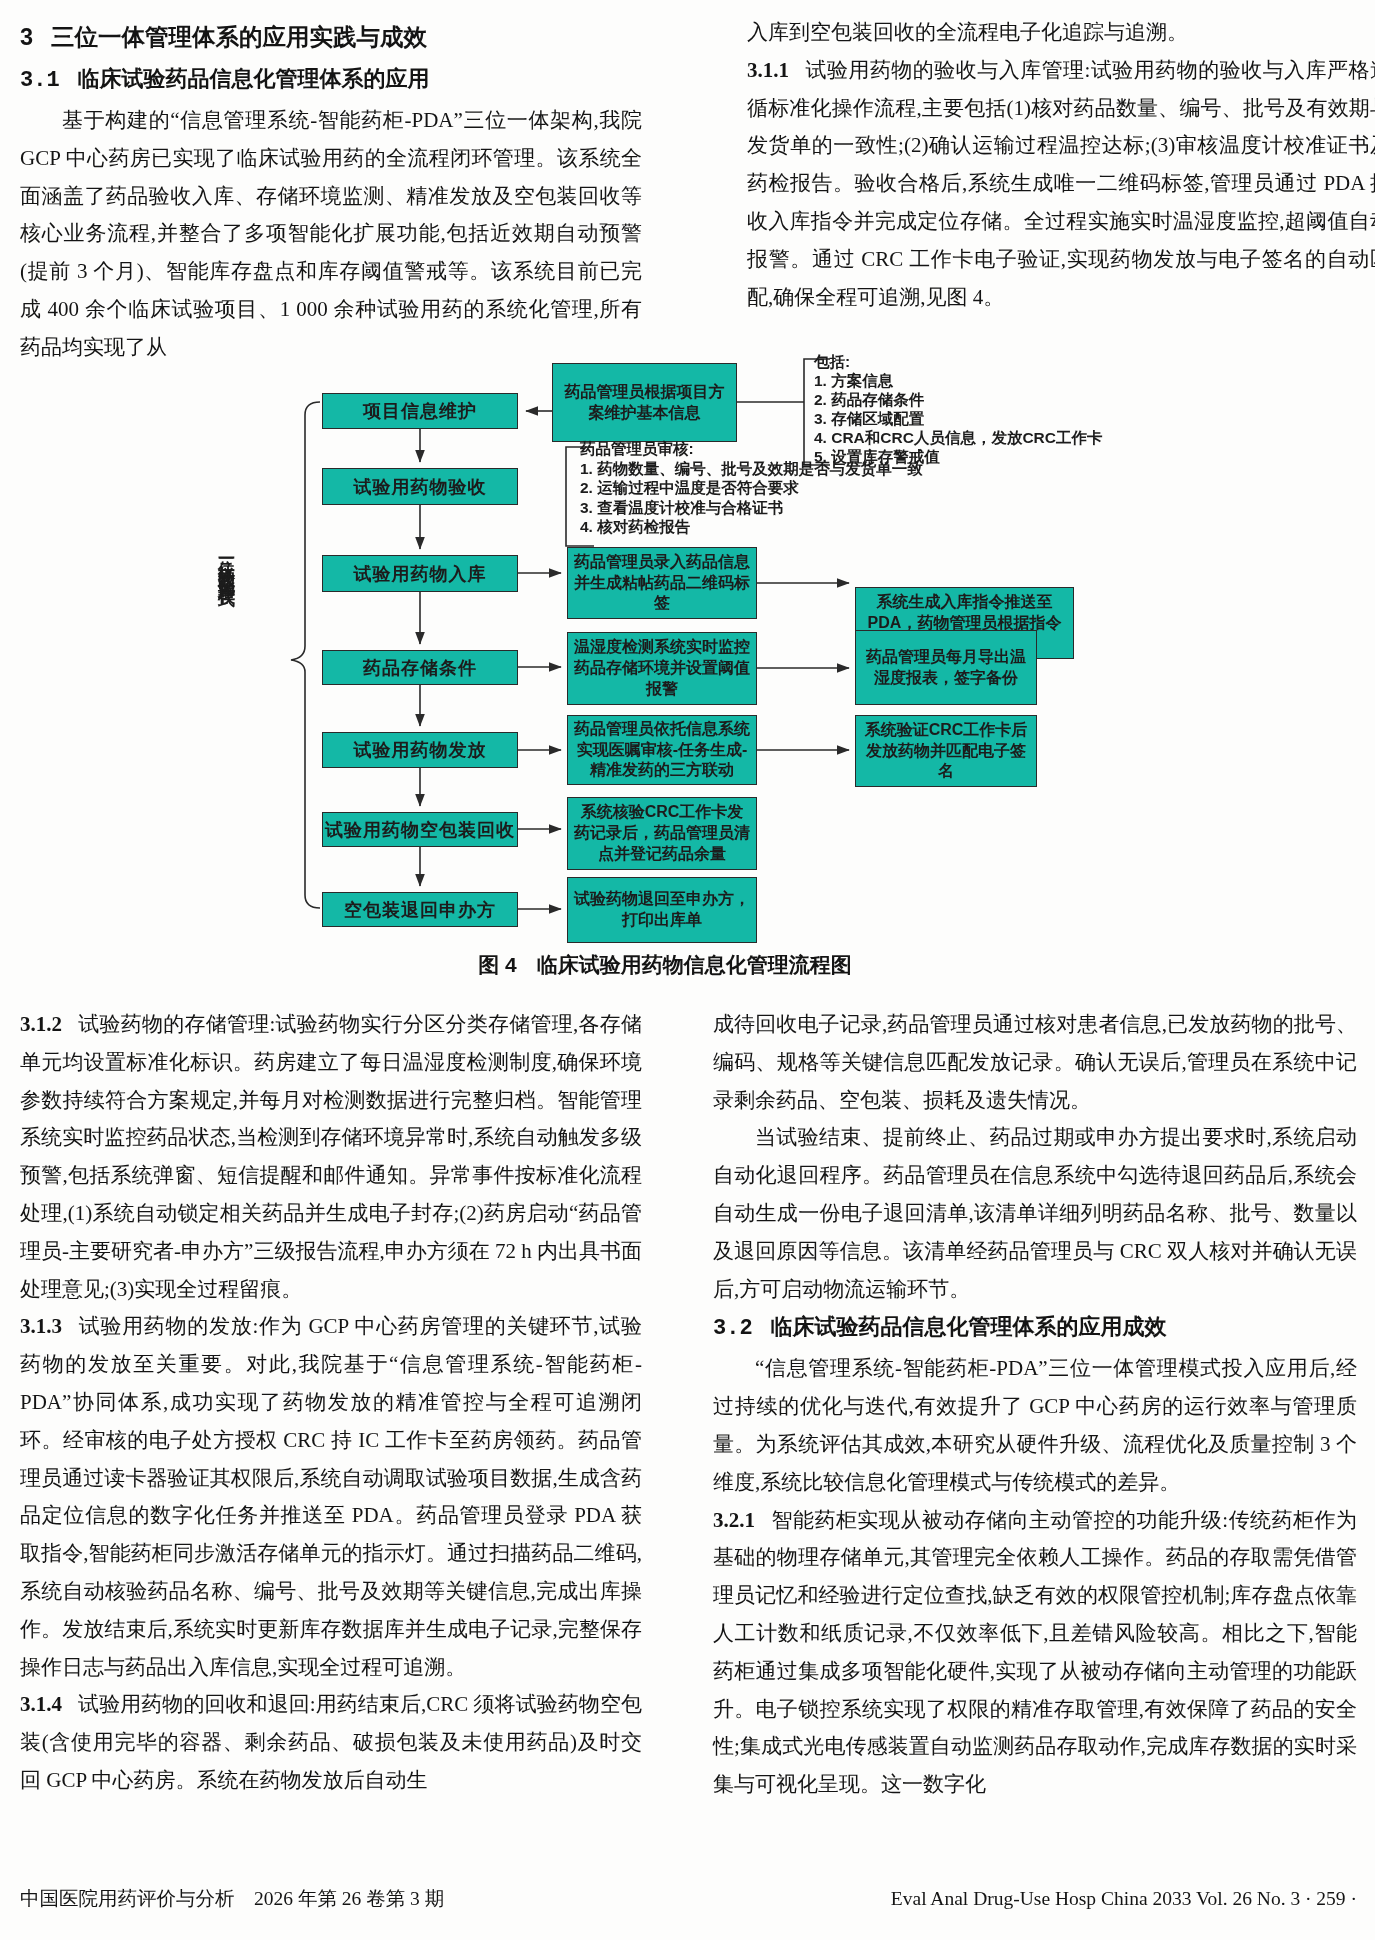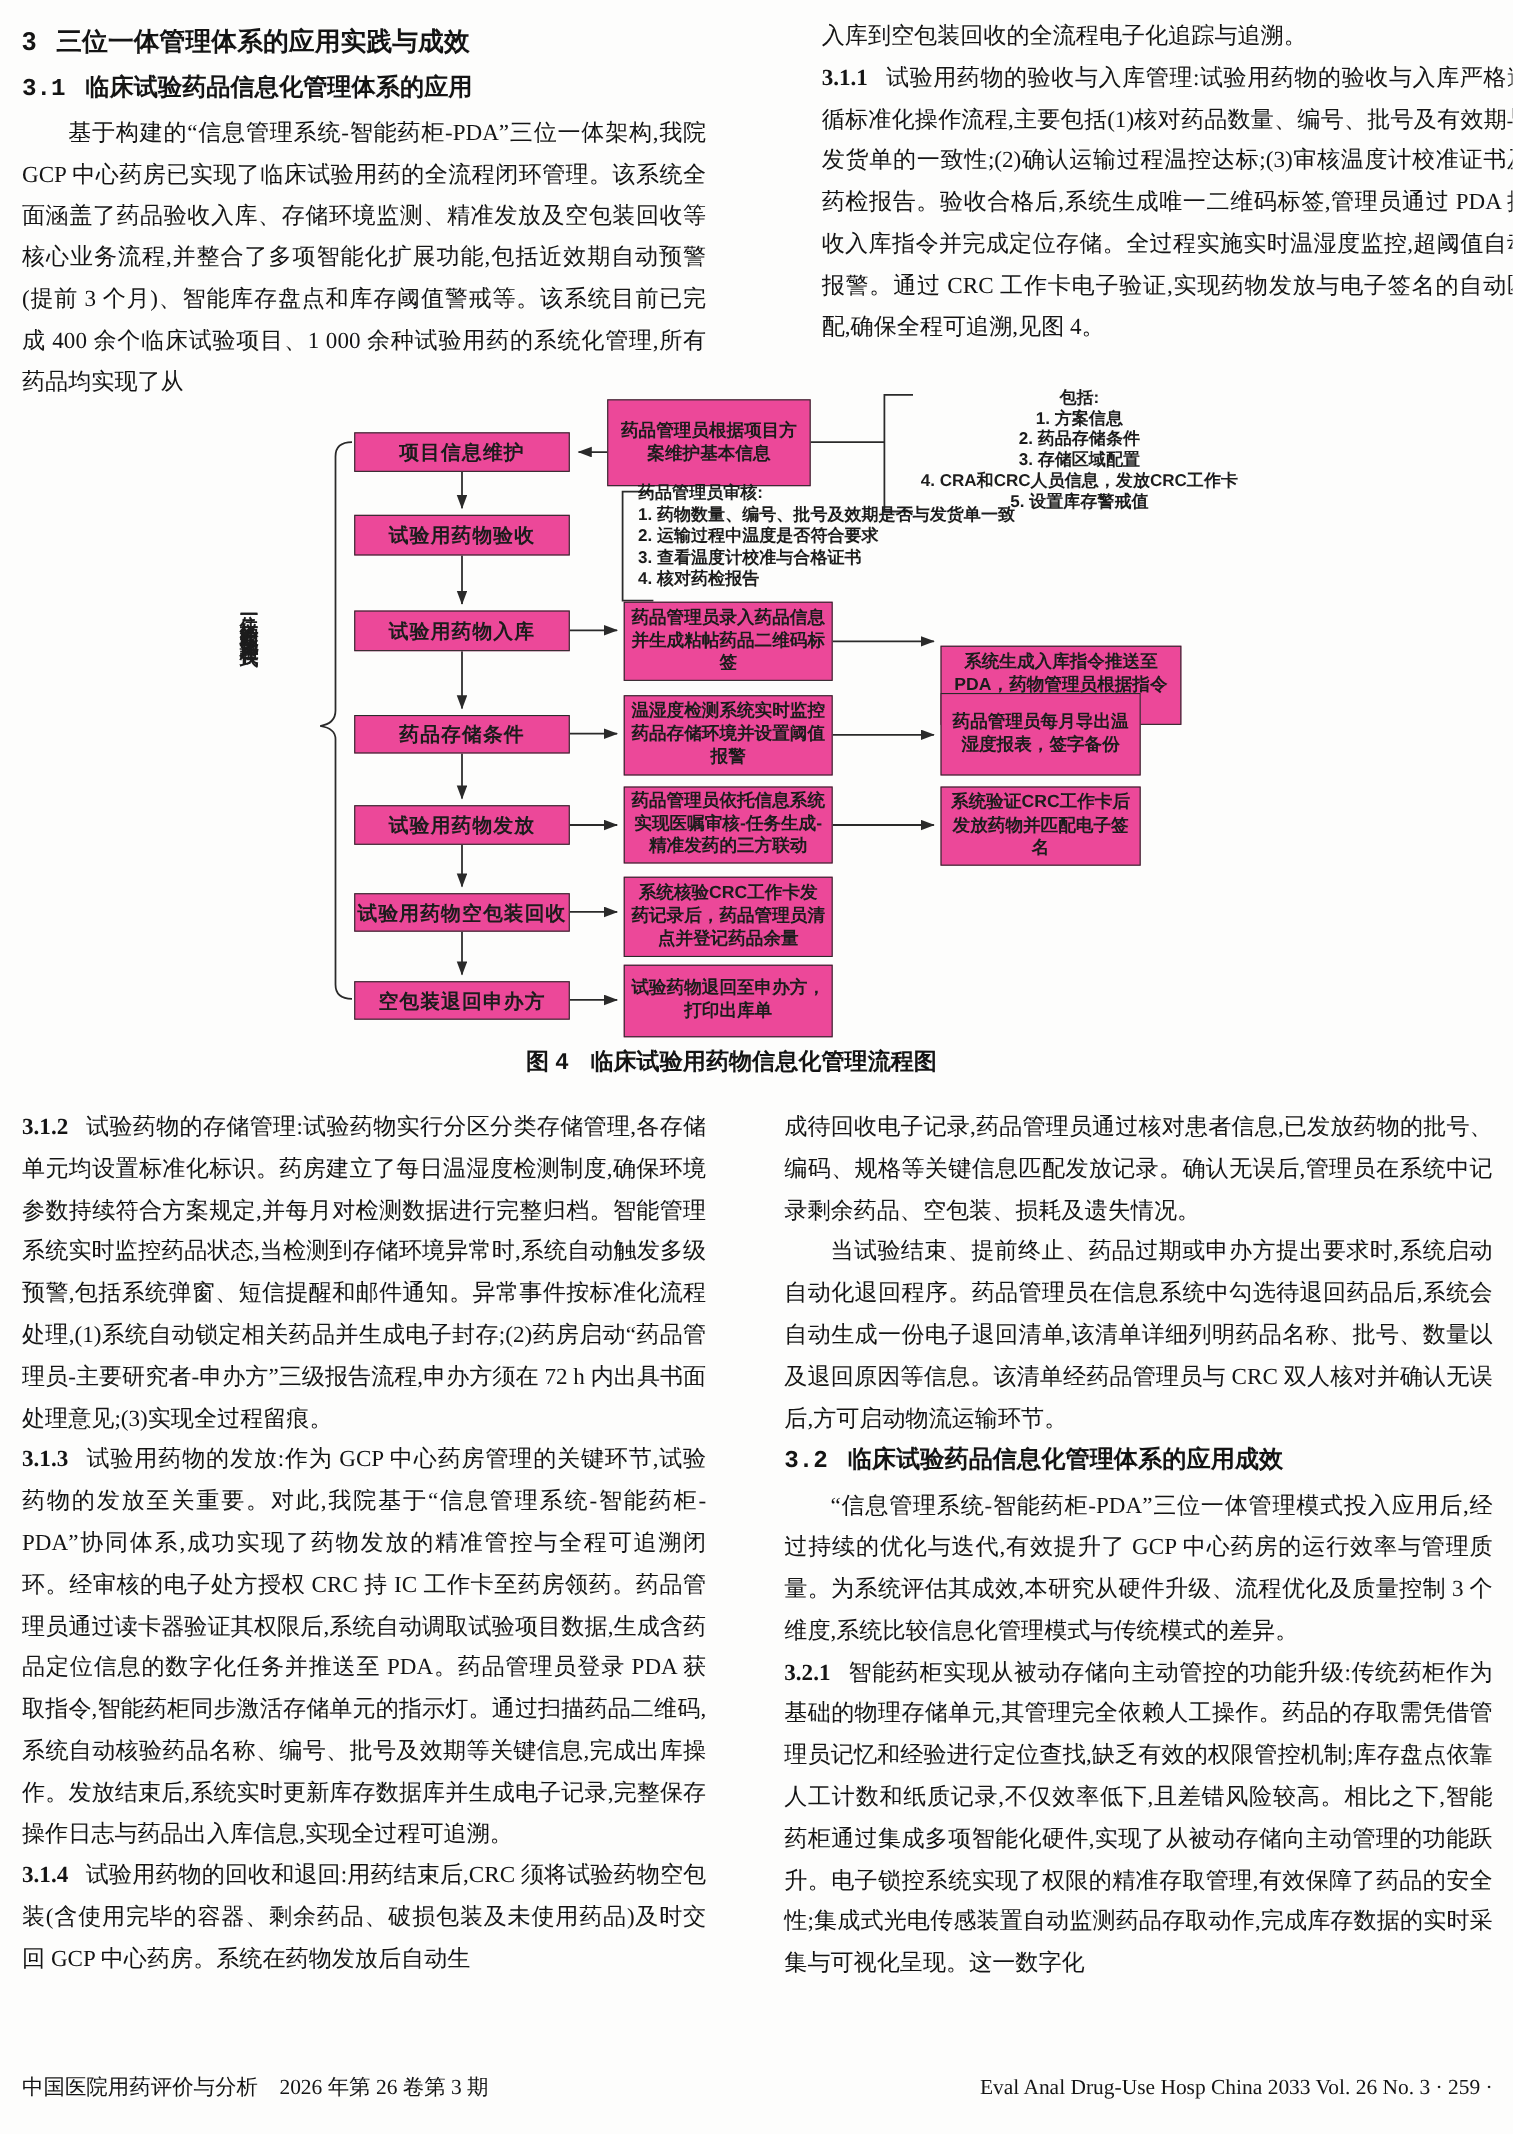--- a/index.html
+++ b/index.html
@@ -23,21 +23,21 @@
   .num { margin-right:18px; }
   .runin-num { font-weight:bold; margin-right:16px; }
 
   
   .fig {
     position:absolute; left:0; top:350px; width:1375px; height:600px;
     font-family:"Liberation Sans","DejaVu Sans",sans-serif; font-weight:bold; color:#1c1c1c;
   }
   .fig svg { position:absolute; left:0; top:0; }
   .fbox {
-    position:absolute; box-sizing:border-box; background:#ec4899;
+    position:absolute; box-sizing:border-box; background:#14b8a6;
     border:1.6px solid #2a2a2a;
     display:flex; align-items:center; justify-content:center;
     text-align:center;
   }
   .flowbox { left:322px; width:196px; font-size:18px; letter-spacing:1px; }
   .notebox { font-size:16px; line-height:1.3; padding:2px 5px; }
   .fig-list { position:absolute; font-size:15.5px; line-height:19px; white-space:nowrap; }
   .fig-list div { white-space:nowrap; }
   .side-label {
     position:absolute; left:215px; top:193px; height:240px;
@@ -115,21 +115,21 @@
   <div class="fbox flowbox" style="top:43px;  height:36px;">项目信息维护</div>
   <div class="fbox flowbox" style="top:118px; height:37px;">试验用药物验收</div>
   <div class="fbox flowbox" style="top:205px; height:37px;">试验用药物入库</div>
   <div class="fbox flowbox" style="top:300px; height:35px;">药品存储条件</div>
   <div class="fbox flowbox" style="top:382px; height:36px;">试验用药物发放</div>
   <div class="fbox flowbox" style="top:462px; height:35px;">试验用药物空包装回收</div>
   <div class="fbox flowbox" style="top:542px; height:35px;">空包装退回申办方</div>
 
   <div class="fbox notebox" style="left:552px; top:13px; width:185px; height:79px;">药品管理员根据项目方案维护基本信息</div>
 
-  <div class="fig-list" style="left:837px; top:2px;text-align:center;">
+  <div class="fig-list" style="left:814px; top:2px;">
     <div>包括:</div>
     <div>1. 方案信息</div>
     <div>2. 药品存储条件</div>
     <div>3. 存储区域配置</div>
     <div>4. CRA和CRC人员信息，发放CRC工作卡</div>
     <div>5. 设置库存警戒值</div>
   </div>
 
   <div class="fig-list" style="left:580px; top:89px; line-height:19.5px;">
     <div>药品管理员审核:</div>

